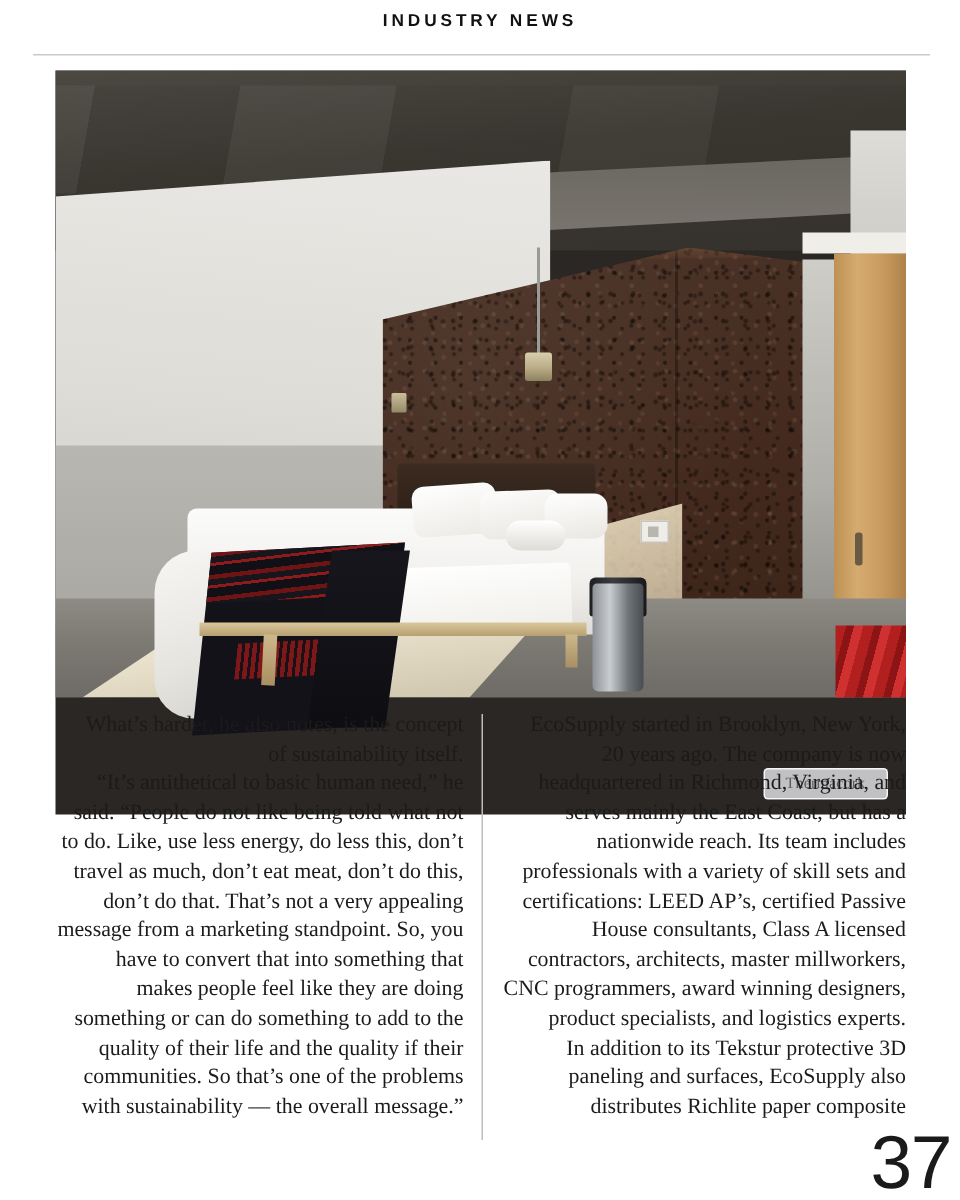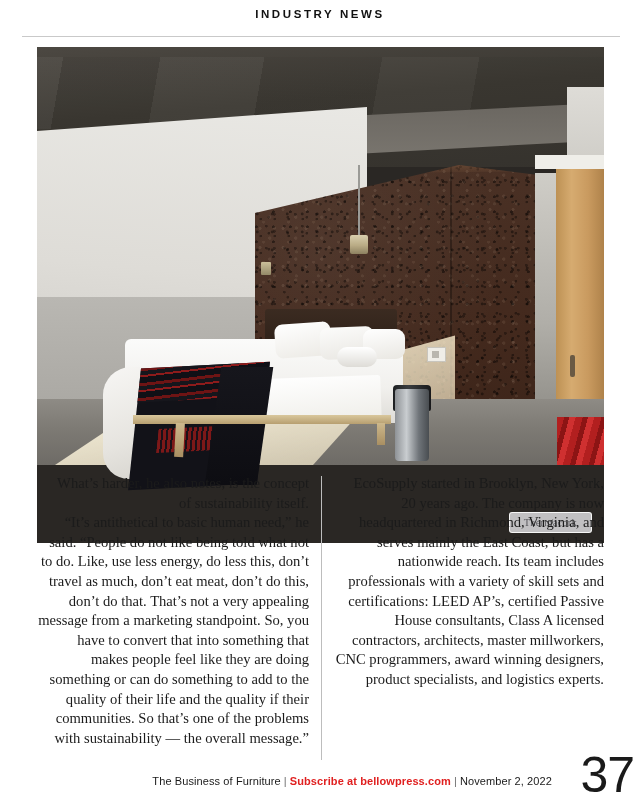--- a/index.html
+++ b/index.html
@@ -526,21 +526,21 @@
   <div class="cols">
     <div class="col-divider"></div>
 
     <div class="col col-left">
       <p>What’s harder, he also notes, is the concept of sustainability itself.</p>
       <p>“It’s antithetical to basic human need,” he said. “People do not like being told what not to do. Like, use less energy, do less this, don’t travel as much, don’t eat meat, don’t do this, don’t do that. That’s not a very appealing message from a marketing standpoint. So, you have to convert that into something that makes people feel like they are doing something or can do something to add to the quality of their life and the quality if their communities. So that’s one of the problems with sustainability — the overall message.”</p>
     </div>
 
     <div class="col col-right">
       <p>EcoSupply started in Brooklyn, New York, 20 years ago. The company is now headquartered in Richmond, Virginia, and serves mainly the East Coast, but has a nationwide reach. Its team includes professionals with a variety of skill sets and certifications: LEED AP’s, certified Passive House consultants, Class A licensed contractors, architects, master millworkers, CNC programmers, award winning designers, product specialists, and logistics experts.</p>
+      <p>In addition to its Tekstur protective 3D paneling and surfaces, EcoSupply also distributes Richlite paper composite</p>
     </div>
   </div>
 
   <div class="footer">
-    <div class="footline"><span>The Business of Furniture</span><span class="sep">|</span><span class="link">Subscribe at bellowpress.com</span><span class="sep">|</span><span>November 2, 2022</span></div>
     <div class="folio">37</div>
   </div>
 
 </div>
 
 </body></html>

